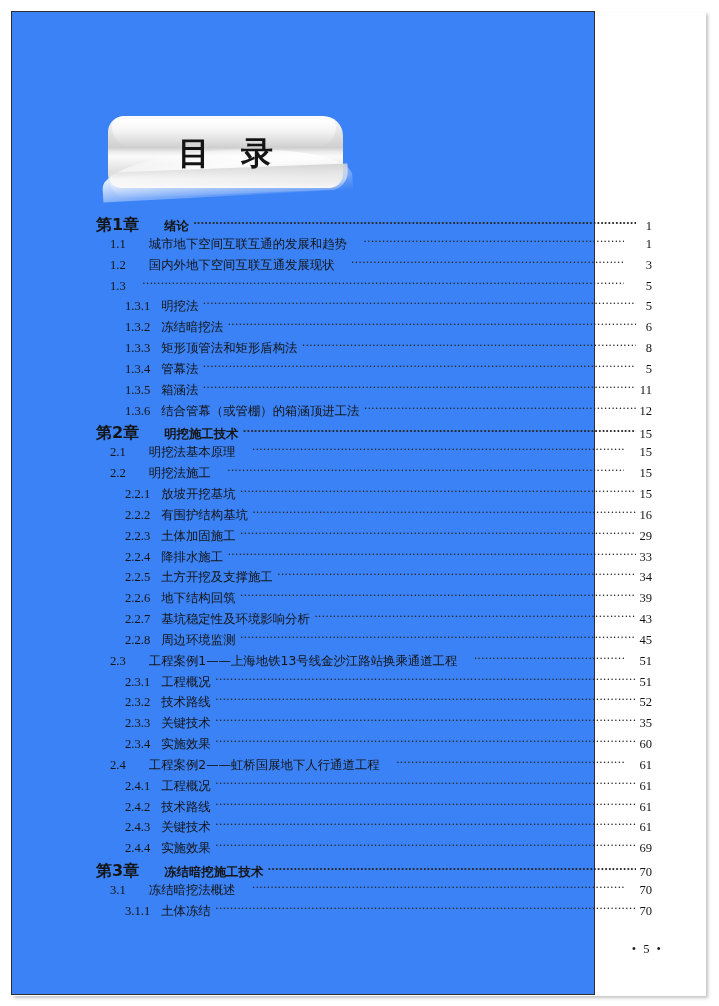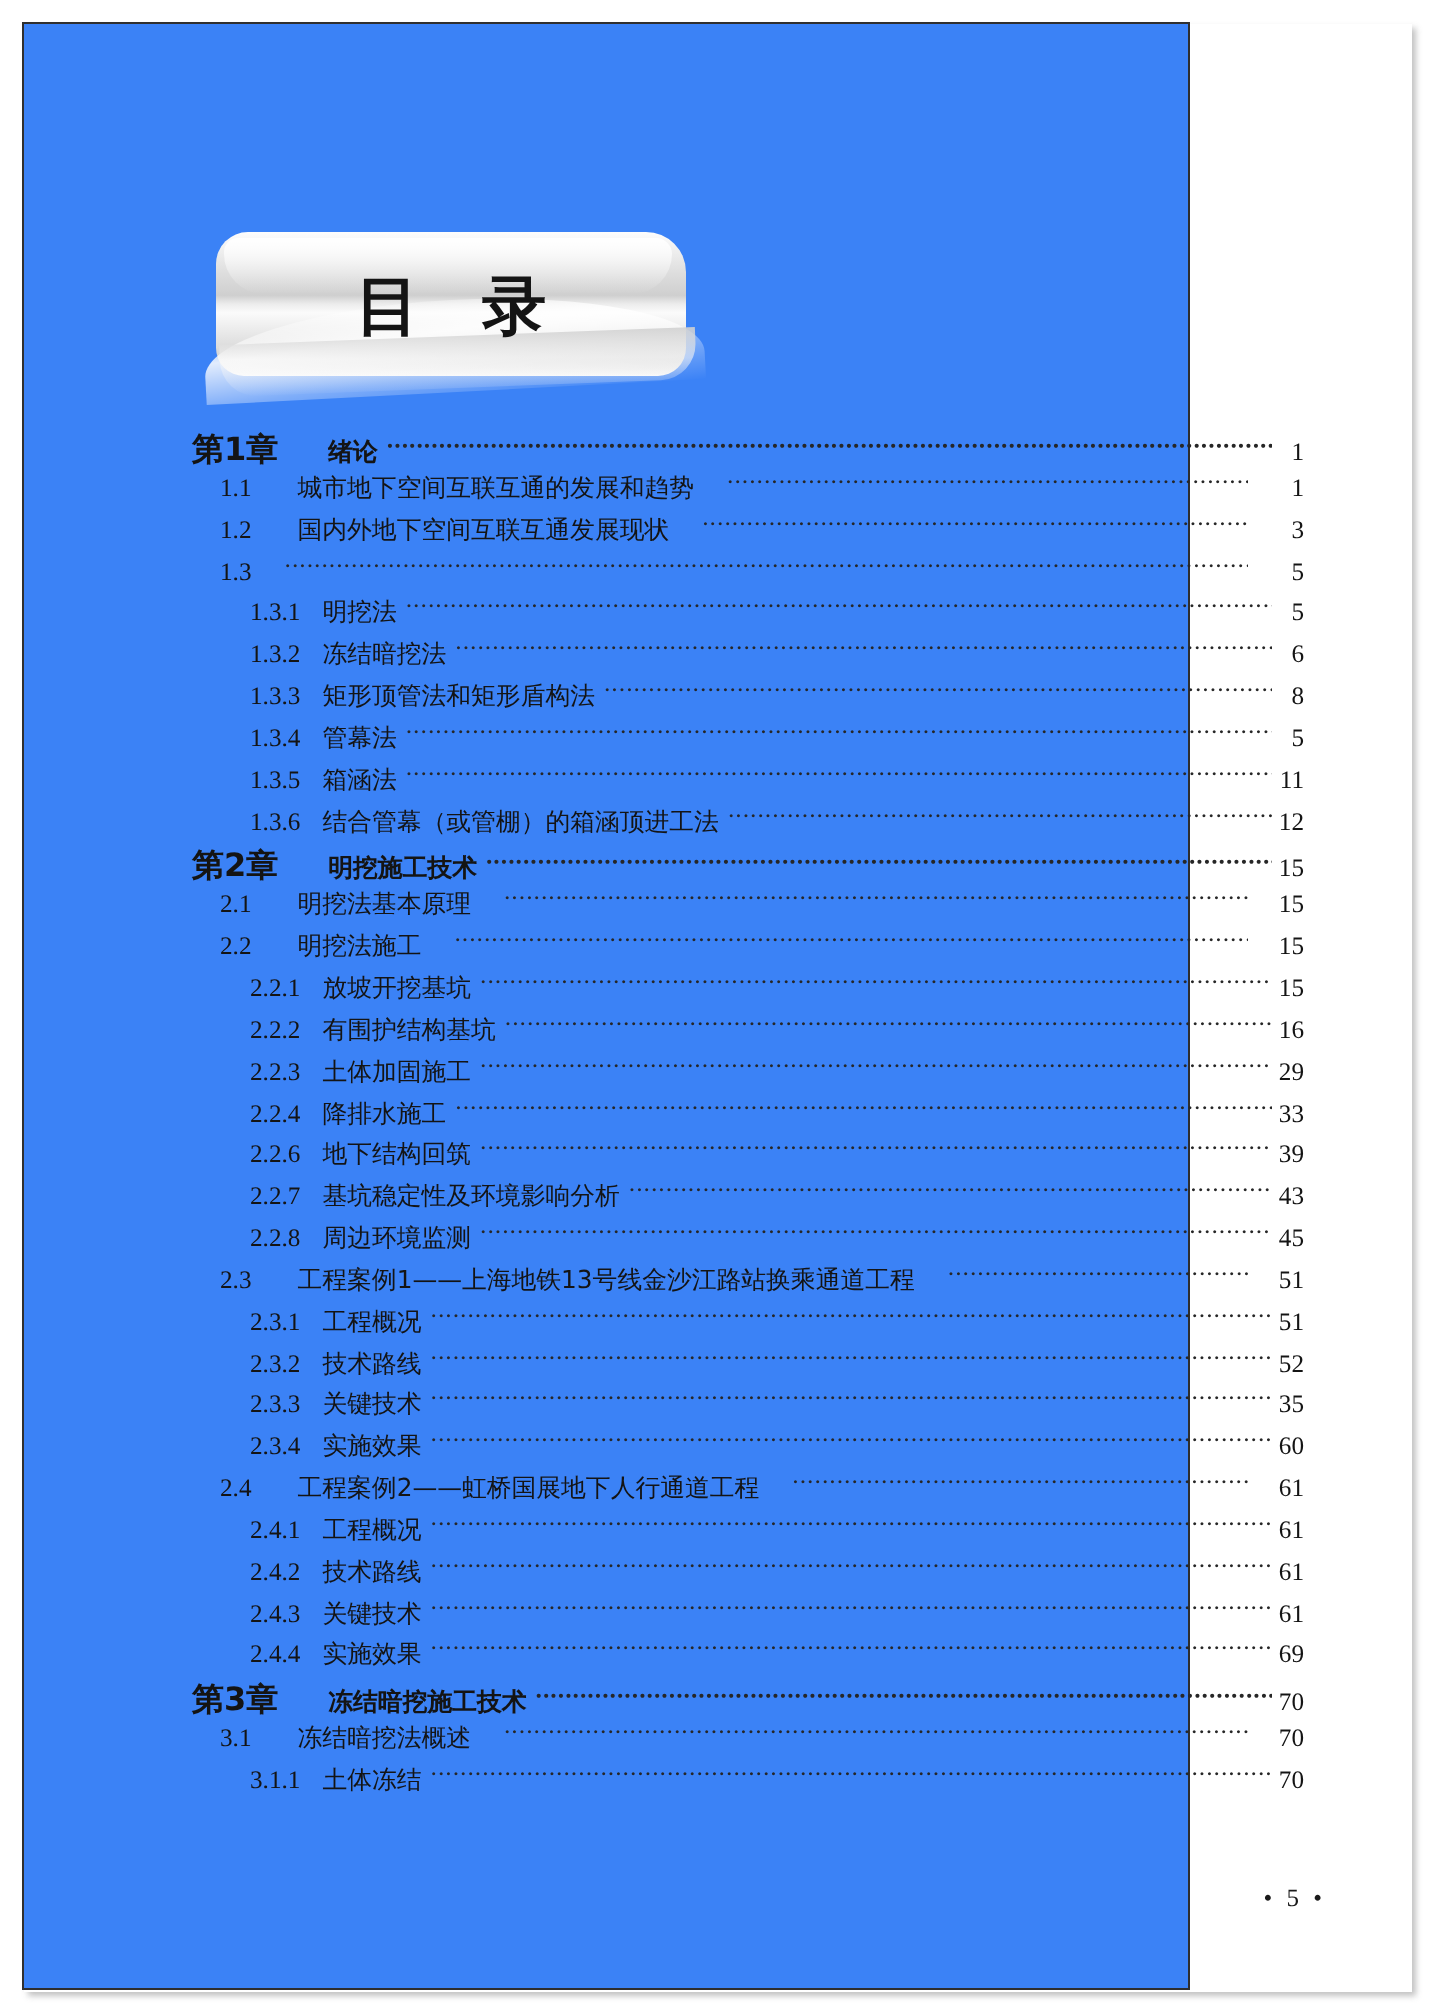--- a/index.html
+++ b/index.html
@@ -308,20 +308,26 @@
         <span class="toc-dots"></span>
         <span class="toc-page">29</span>
       </div>
       <div class="toc-row lvl-3">
         <span class="toc-num">2.2.4</span>
         <span class="toc-label">降排水施工</span>
         <span class="toc-dots"></span>
         <span class="toc-page">33</span>
       </div>
       <div class="toc-row lvl-3">
+        <span class="toc-num">2.2.5</span>
+        <span class="toc-label">土方开挖及支撑施工</span>
+        <span class="toc-dots"></span>
+        <span class="toc-page">34</span>
+      </div>
+      <div class="toc-row lvl-3">
         <span class="toc-num">2.2.6</span>
         <span class="toc-label">地下结构回筑</span>
         <span class="toc-dots"></span>
         <span class="toc-page">39</span>
       </div>
       <div class="toc-row lvl-3">
         <span class="toc-num">2.2.7</span>
         <span class="toc-label">基坑稳定性及环境影响分析</span>
         <span class="toc-dots"></span>
         <span class="toc-page">43</span>

